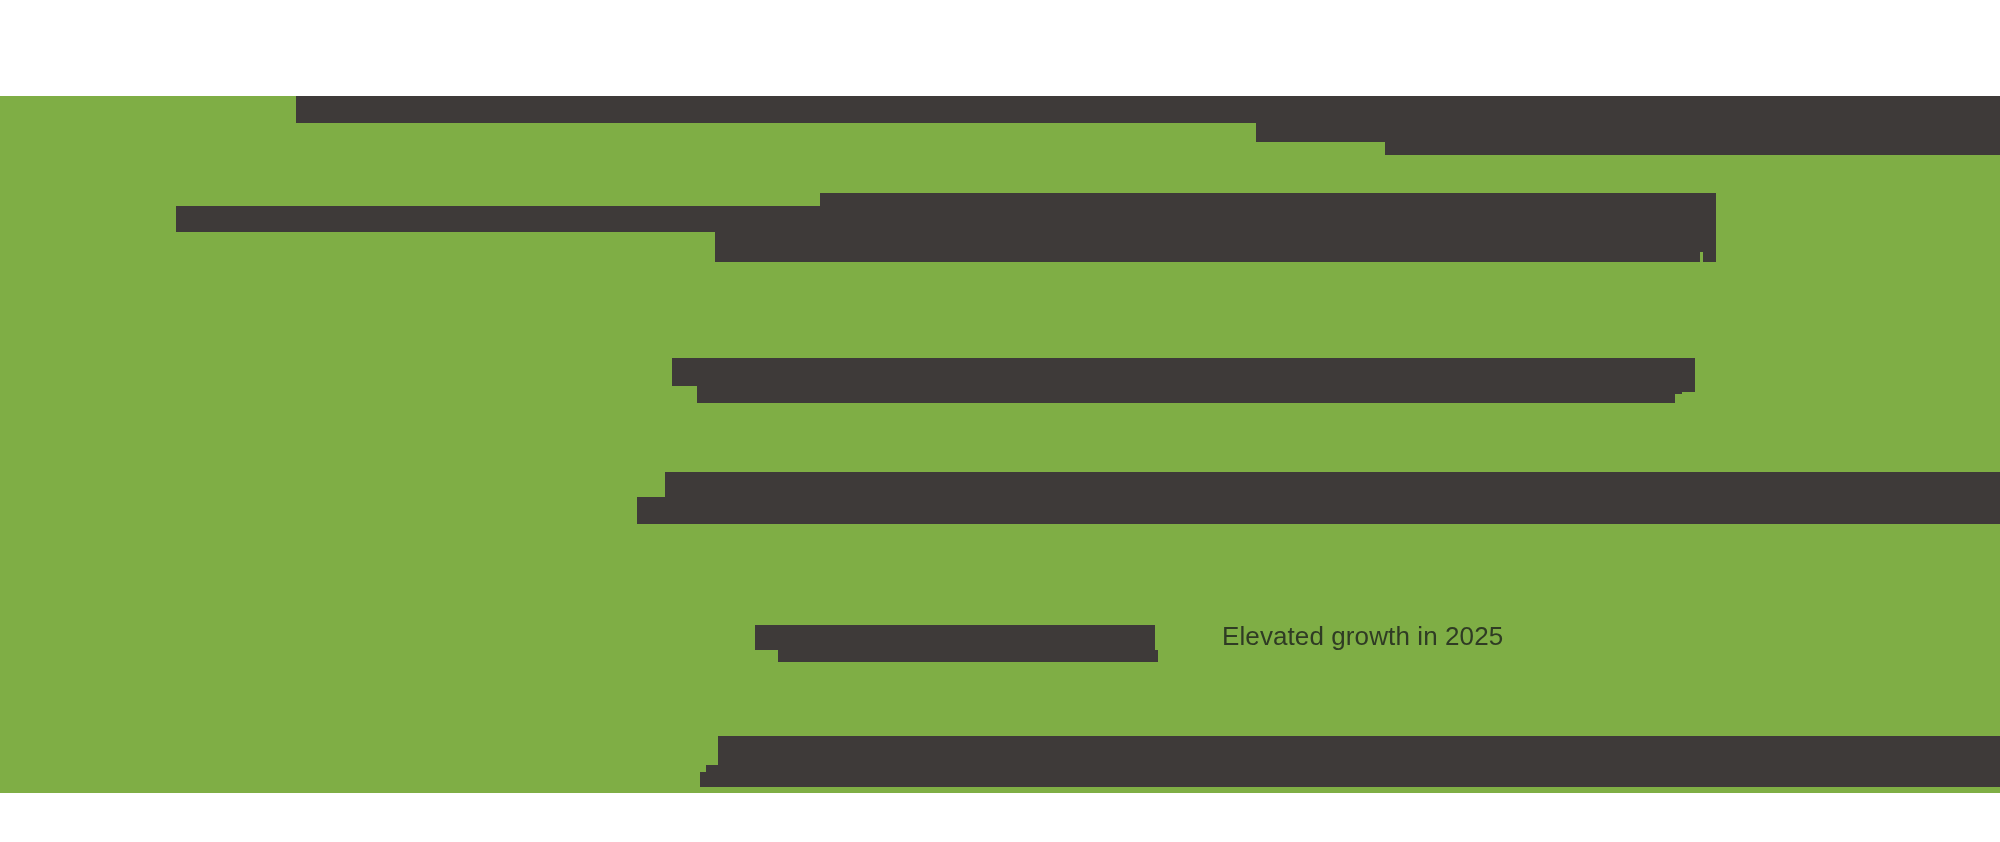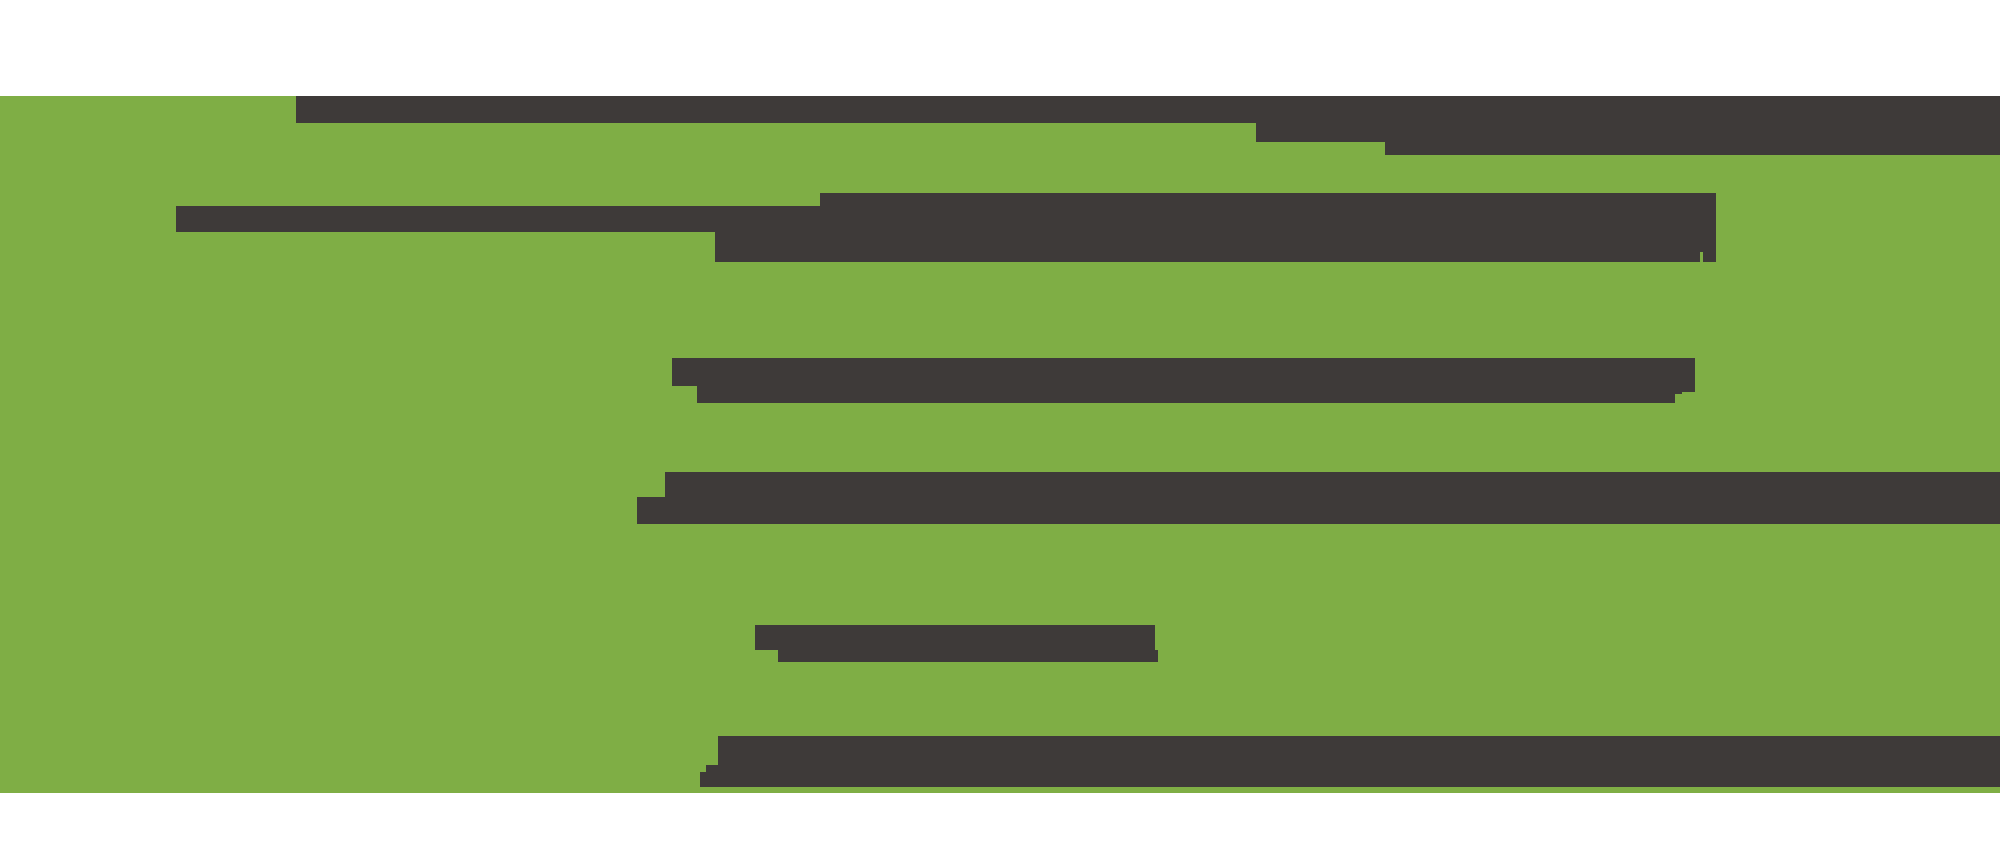--- a/index.html
+++ b/index.html
@@ -73,14 +73,15 @@
         <div class="redaction" style="left: 755px; top: 625px; width: 400px; height: 25px; background: rgb(62, 58, 57);"></div>
         <div class="redaction" style="left: 778px; top: 650px; width: 380px; height: 12px; background: rgb(62, 58, 57);"></div>
       </div>
       <div style="position: absolute; left: 0px; top: 0px; width: 100%; height: 100%;">
         <div class="redaction" style="left: 718px; top: 736px; width: 1282px; height: 39px; background: rgb(62, 58, 57);"></div>
         <div class="redaction" style="left: 706px; top: 765px; width: 1294px; height: 22px; background: rgb(62, 58, 57);"></div>
         <div class="redaction" style="left: 700px; top: 772px; width: 30px; height: 15px; background: rgb(62, 58, 57);"></div>
       </div>
     </div>
 
+  <div id="caption" style="color: rgb(47, 59, 36);">Elevated growth in 2025</div>
 
 </div>
 
 </body></html>

